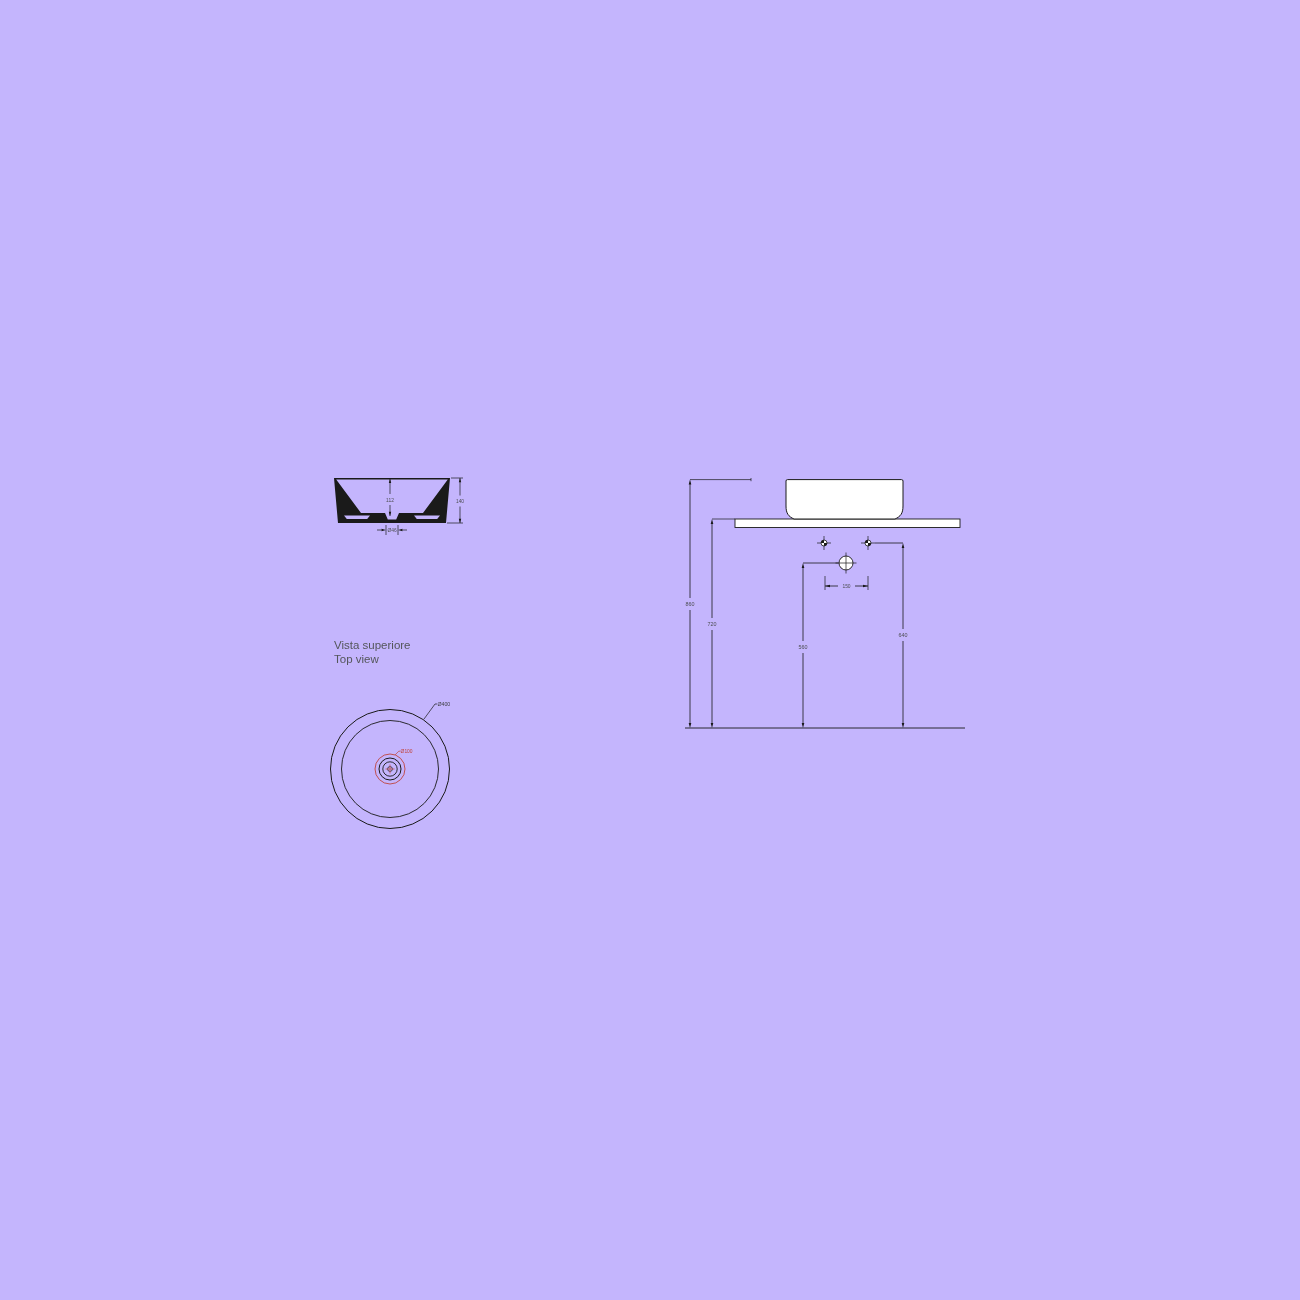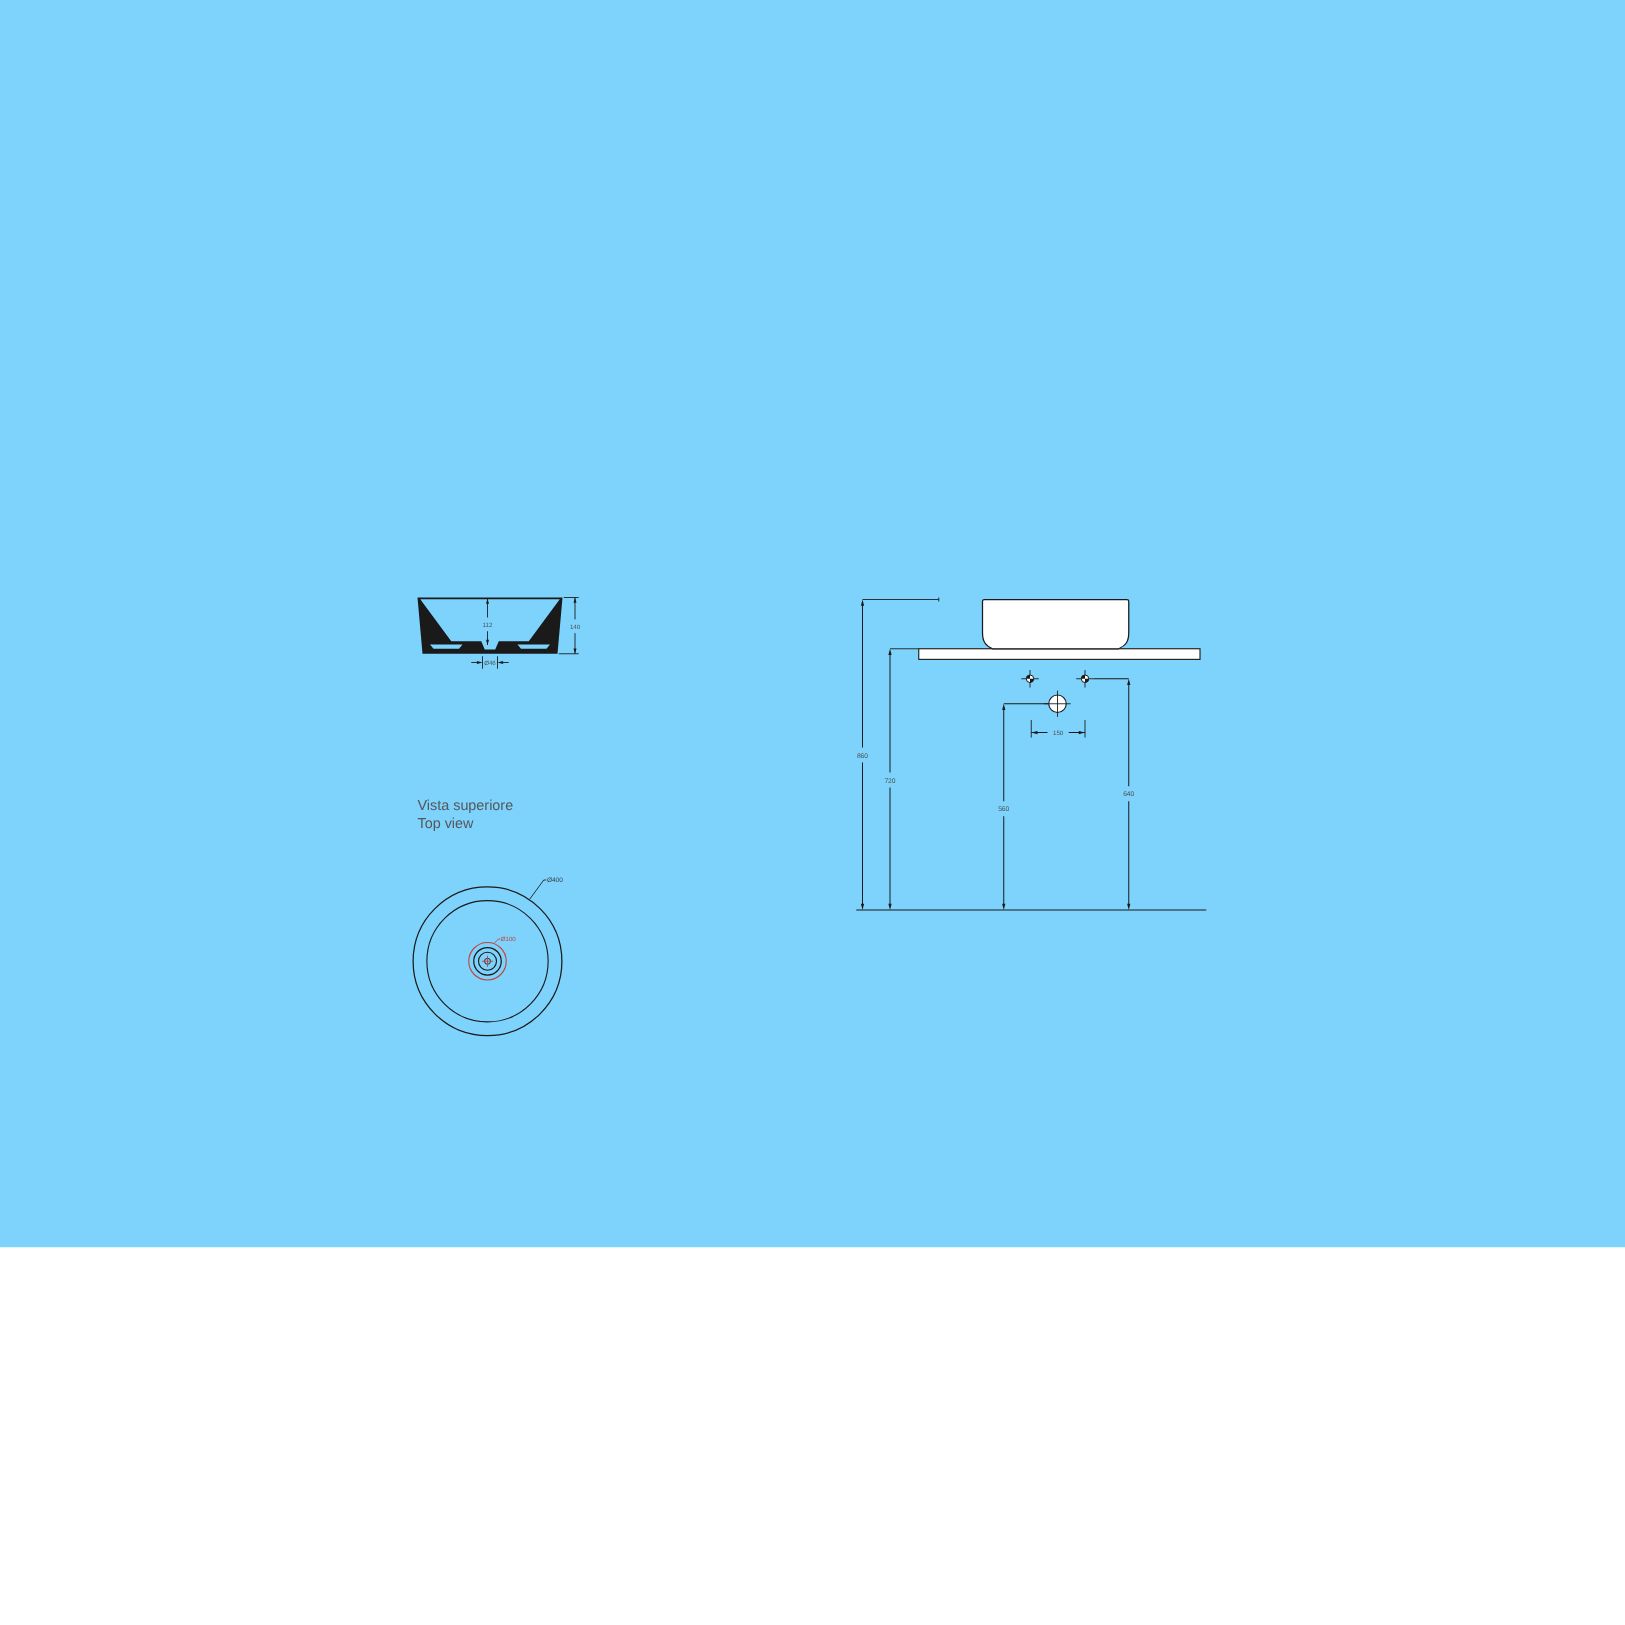--- a/index.html
+++ b/index.html
@@ -1,16 +1,16 @@
 <!DOCTYPE html>
 <html style="--line: #1a1a1a; --accent-red: #c0443c; --label: #4d4e52; --text: #54565a;"><head>
 <meta charset="utf-8">
 <style>
   html,body{margin:0;padding:0;background:#fff;}
-  .canvas{position:relative;width:1300px;height:998px;background:#7dd3fc;overflow:hidden;
+  .canvas{position:relative;width:1300px;height:1300px;background:#c4b5fd;overflow:hidden;
           font-family:"Liberation Sans",sans-serif;}
   .abs{position:absolute;}
   
   .ln   {stroke:var(--line,#1a1a1a);fill:none;stroke-width:1;}
   .ln09 {stroke:var(--line,#1a1a1a);fill:none;stroke-width:.9;}
   .ln08 {stroke:var(--line,#1a1a1a);fill:none;stroke-width:.8;}
   .ln07 {stroke:var(--line,#1a1a1a);fill:none;stroke-width:.7;}
   .fillb{fill:var(--line,#1a1a1a);stroke:none;}
   .wht  {fill:#fff;}
   .arrow{fill:var(--line,#2a2a2c);stroke:none;}

